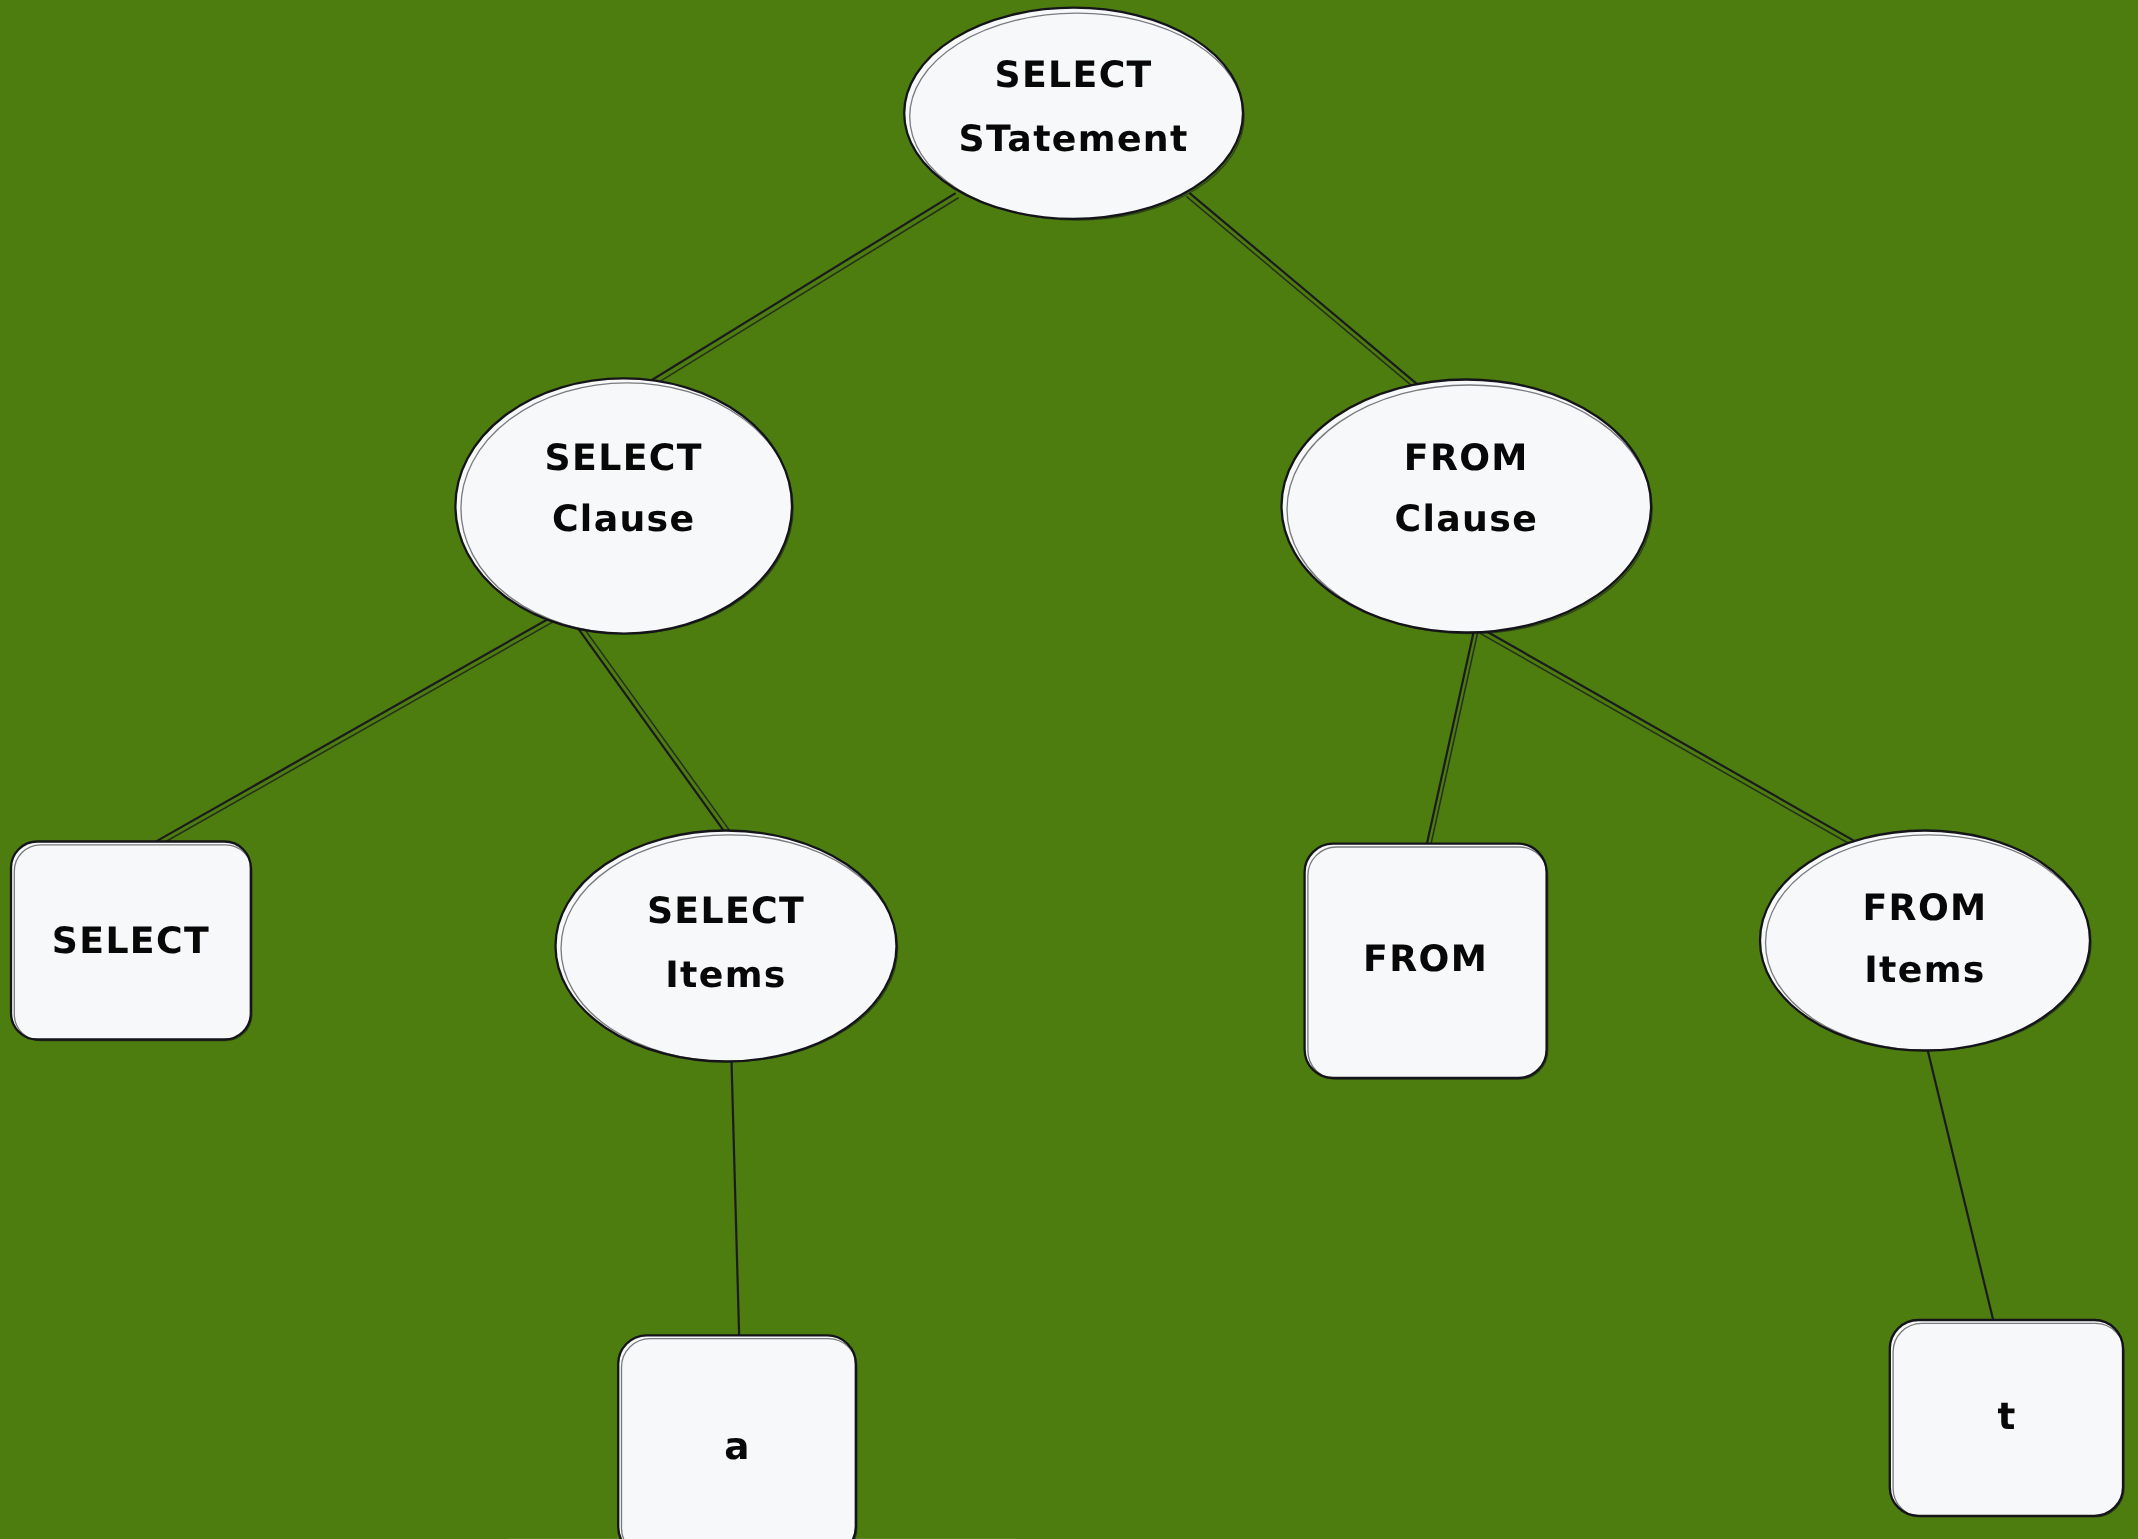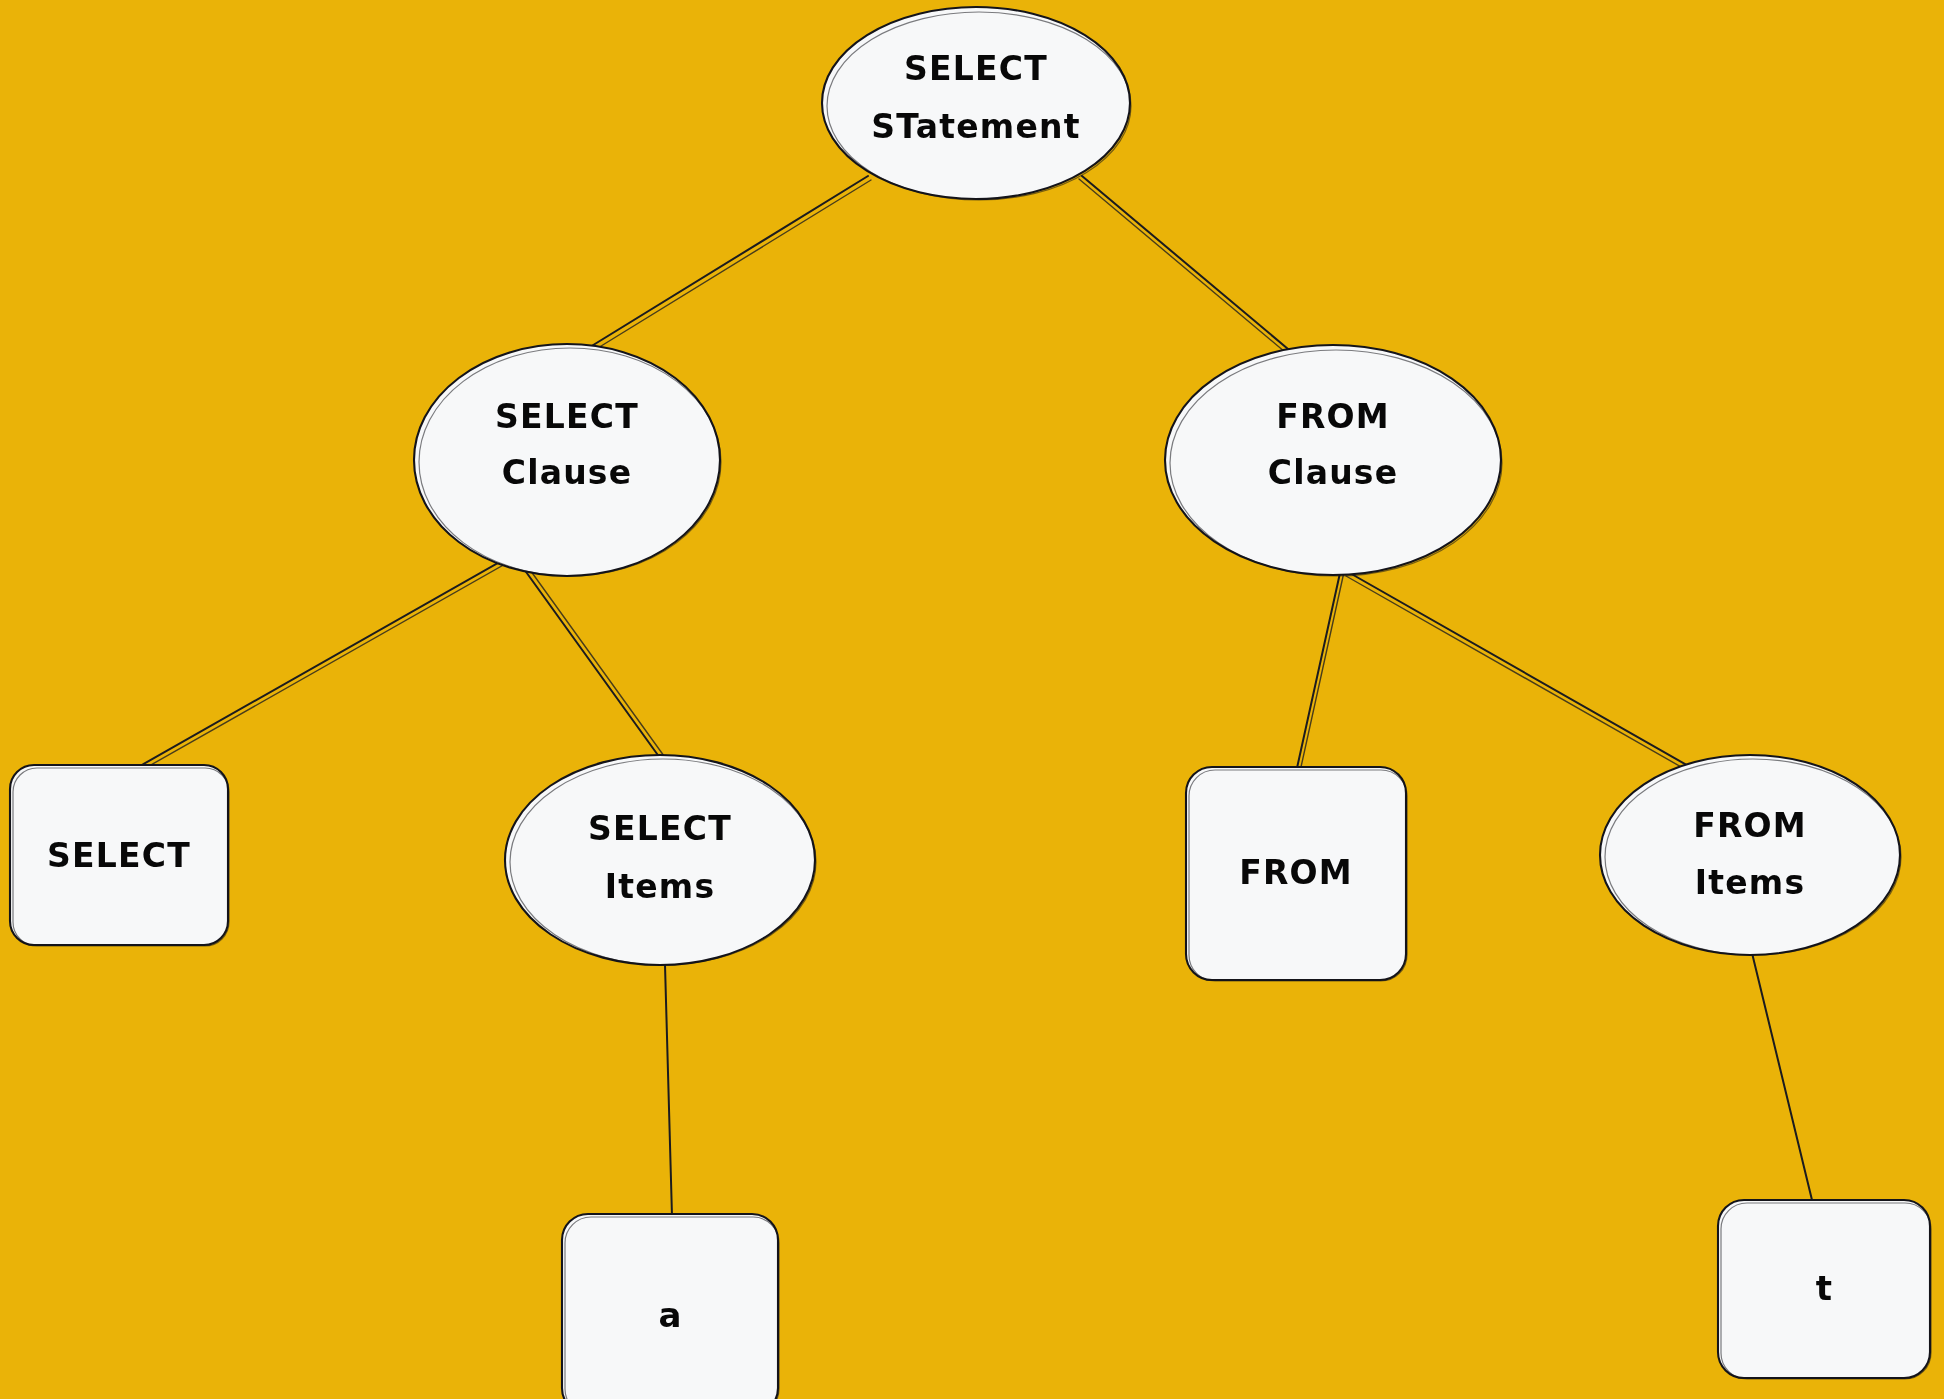--- a/index.html
+++ b/index.html
@@ -10,21 +10,21 @@
   body {
     width: 1944px;
     height: 1399px;
     overflow: hidden;
     font-family: "DejaVu Sans", sans-serif;
   }
   #diagram-root {
     position: relative;
     width: 1944px;
     height: 1399px;
-    background: #eab308;
+    background: #4d7c0f;
   }
   svg#tree-canvas {
     position: absolute;
     top: 0;
     left: 0;
     width: 1944px;
     height: 1399px;
     display: block;
   }
   .edge-line {

